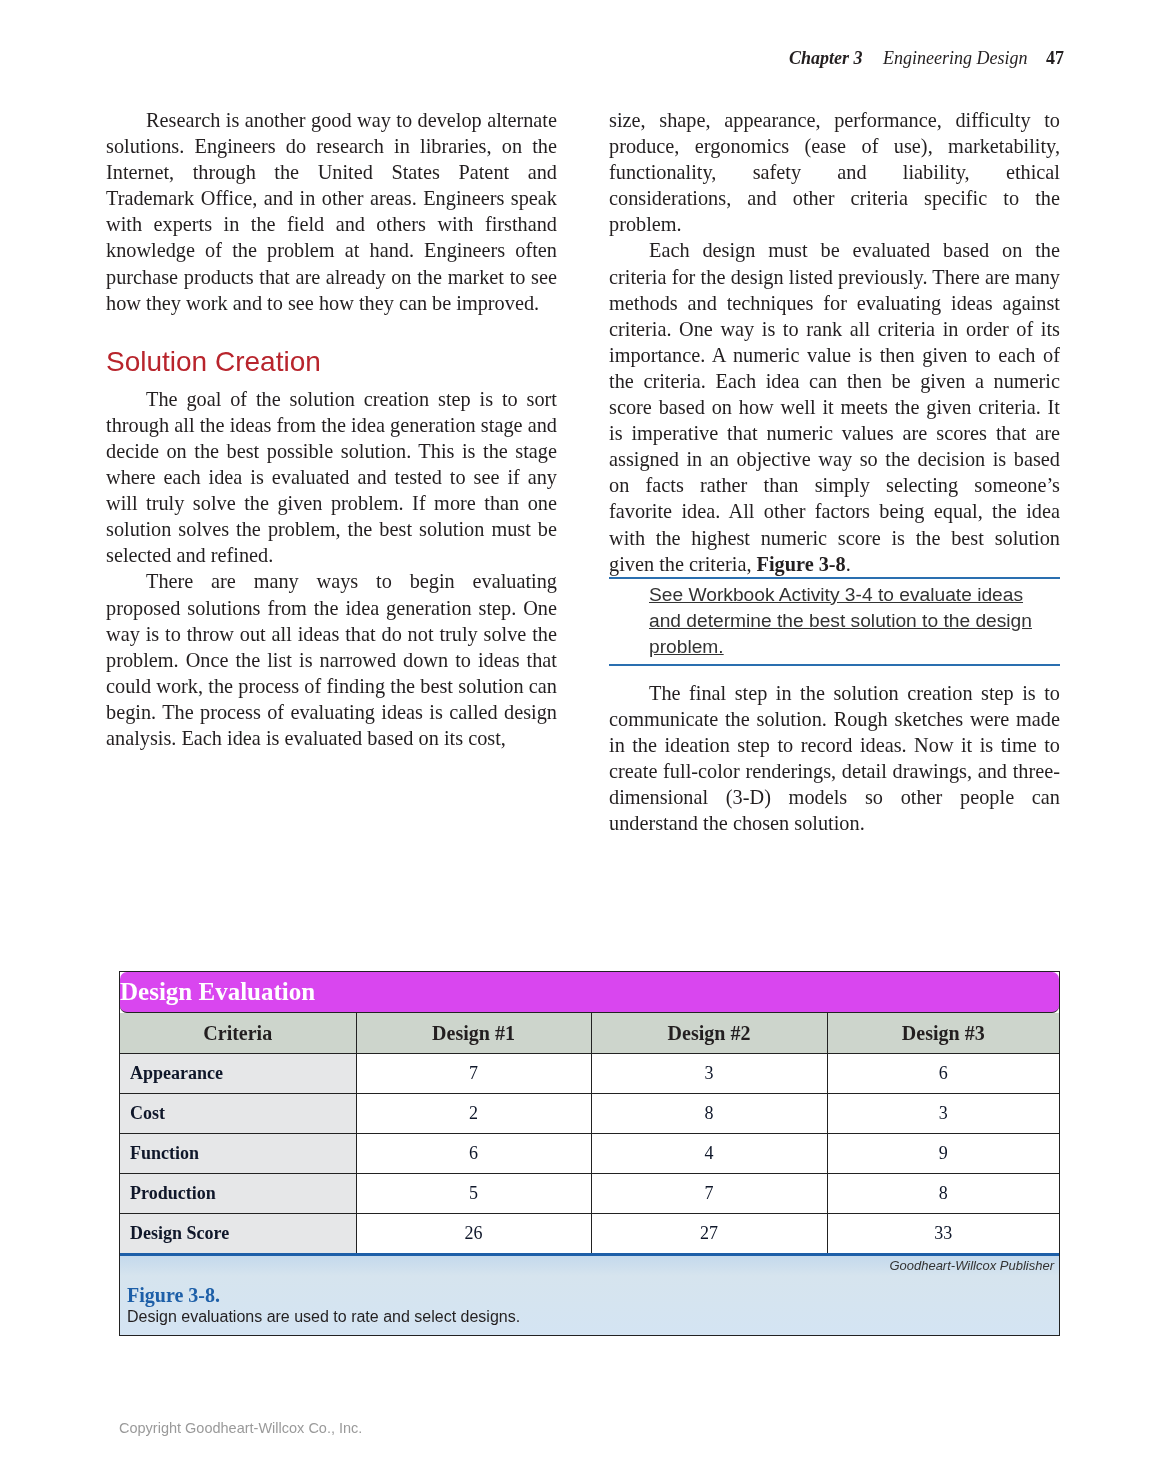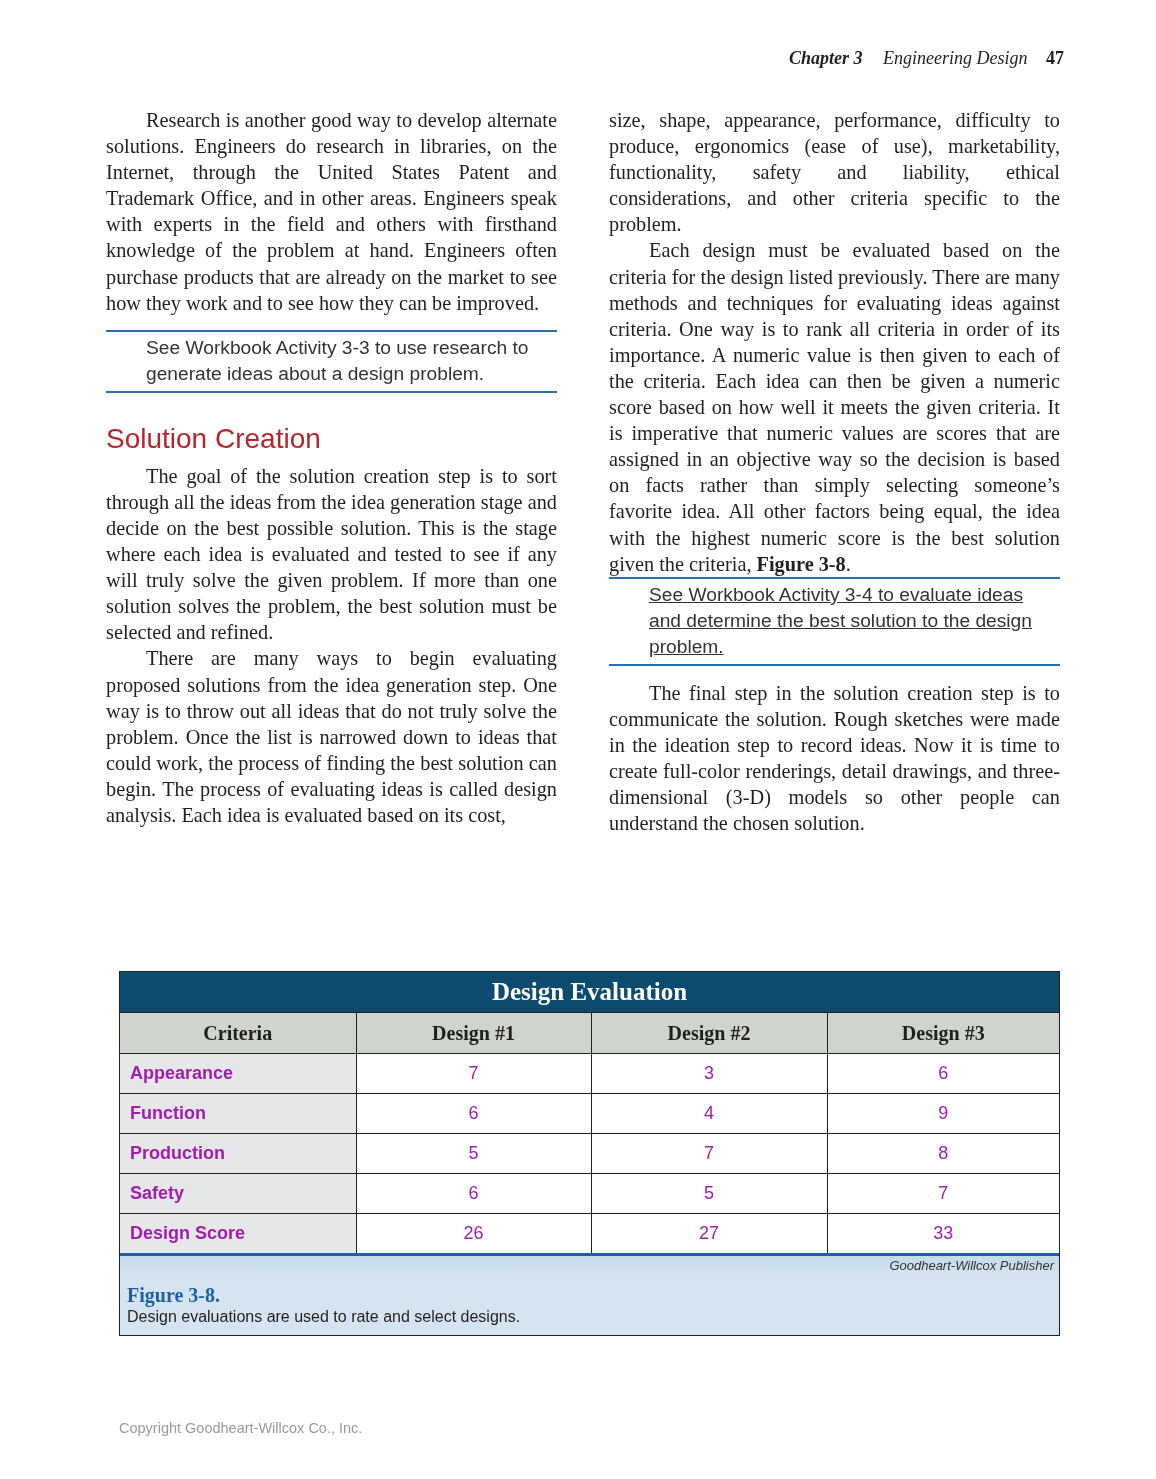--- a/index.html
+++ b/index.html
@@ -26,30 +26,30 @@
       font-family: "Liberation Sans", sans-serif; font-size: 19.2px; line-height: 26px; color: #333; }
 
     h2.section { margin: 30px 0 8px 0; font-family: "Liberation Sans", sans-serif;
       font-weight: normal; font-size: 28px; color: #b8242c; line-height: 32px; }
 
     .wb2 { margin-top: 0; margin-bottom: 14px; text-decoration: underline; }
 
     
     .figure { position: absolute; left: 119px; top: 971px; width: 939px;
       border: 1px solid #222; background: #fff; }
-    .fig-title { background: #0c4a6e; color: #ffffff; text-align: center;
+    .fig-title { background: #d946ef; color: #ffffff; text-align: left;
       font-family: "Liberation Serif", serif; font-weight: bold; font-size: 25px;
-      height: 40px; line-height: 40px; border-bottom: 1px solid #222; }
+      height: 40px; line-height: 40px; border-bottom: 1px solid #222; border-radius: 7px; }
     table.eval { border-collapse: collapse; width: 100%; table-layout: fixed; }
     table.eval th { background: #cdd5cc; font-family: "Liberation Serif", serif;
       font-weight: bold; font-size: 20px; height: 38px; color: #231f20;
       border-right: 1px solid #222; border-bottom: 1px solid #222; }
     table.eval th:last-child, table.eval td:last-child { border-right: none; }
-    table.eval td { font-family: Liberation Sans, sans-serif; font-size: 18px;
-      height: 37px; text-align: center; color: #a21caf;
+    table.eval td { font-family: Liberation Serif, serif; font-size: 18px;
+      height: 37px; text-align: center; color: #0f172a;
       border-right: 1px solid #222; border-bottom: 1px solid #222; }
     table.eval td.crit { background: #e6e7e8; text-align: left; padding-left: 10px; font-weight: bold; }
     table.eval tr:last-child td { border-bottom: none; }
     .caption { border-top: 3px solid #1d5fa8;
       background: linear-gradient(to bottom, #c4d9ec 0px, #d6e4ee 20px, #d4e4f3 100%);
       position: relative; height: 79px; }
     .caption .credit { position: absolute; right: 5px; top: 2px;
       font-family: "Liberation Sans", sans-serif; font-style: italic; font-size: 13px; color: #333; }
     .caption .fignum { position: absolute; left: 7px; top: 28px;
       font-family: "Liberation Serif", serif; font-weight: bold; font-size: 20px; color: #1d5fa8; }
@@ -63,21 +63,20 @@
 <body>
 
 <div class="running-head">
   <span class="chap">Chapter 3</span>
   <span class="title">Engineering Design</span>
   <span class="pnum">47</span>
 </div>
 
 <div class="col left">
   <p class="body indent">Research is another good way to develop alternate solutions. Engineers do research in libraries, on the Internet, through the United States Patent and Trademark Office, and in other areas. Engineers speak with experts in the field and others with firsthand knowledge of the problem at hand. Engineers often purchase products that are already on the market to see how they work and to see how they can be improved.</p>
-  <div class="workbook">See Workbook Activity 3-3 to use research to generate ideas about a design problem.</div>
   <h2 class="section">Solution Creation</h2>
   <p class="body indent">The goal of the solution creation step is to sort through all the ideas from the idea gener­ation stage and decide on the best possible solution. This is the stage where each idea is evaluated and tested to see if any will truly solve the given problem. If more than one solu­tion solves the problem, the best solution must be selected and refined.</p>
   <p class="body indent">There are many ways to begin evaluat­ing proposed solutions from the idea genera­tion step. One way is to throw out all ideas that do not truly solve the problem. Once the list is narrowed down to ideas that could work, the process of finding the best solution can begin. The process of evaluating ideas is called design analysis. Each idea is evaluated based on its cost,</p>
 </div>
 
 <div class="col right">
   <p class="body">size, shape, appearance, performance, difficulty to produce, ergonomics (ease of use), market­ability, functionality, safety and liability, ethical considerations, and other criteria specific to the problem.</p>
   <p class="body indent"><span>Each design must be evaluated based on the criteria for the design listed previously. There are many methods and techniques for evaluating ideas against criteria. One way is to rank all crite­ria in order of its importance. A numeric value is then given to each of the criteria. Each idea can then be given a numeric score based on how well it meets the given criteria. It is imperative that numeric values are scores that are assigned in an objective way so the decision is based on facts rather than simply selecting someone’s favorite idea. All other factors being equal, the idea with the highest numeric score is the best solution given the criteria, </span><b>Figure 3-8</b><span>.</span></p>
   <div class="workbook wb2">See Workbook Activity 3-4 to evaluate ideas and determine the best solution to the design problem.</div>
   <p class="body indent">The final step in the solution creation step is to communicate the solution. Rough sketches were made in the ideation step to record ideas. Now it is time to create full-color renderings, detail drawings, and three-dimensional (3-D) models so other people can understand the chosen solution.</p>
@@ -101,36 +100,36 @@
       </tr>
     </thead>
     <tbody>
       <tr>
         <td class="crit">Appearance</td>
         <td>7</td>
         <td>3</td>
         <td>6</td>
       </tr>
       <tr>
+        <td class="crit">Cost</td>
+        <td>2</td>
+        <td>8</td>
+        <td>3</td>
+      </tr>
+      <tr>
         <td class="crit">Function</td>
         <td>6</td>
         <td>4</td>
         <td>9</td>
       </tr>
       <tr>
         <td class="crit">Production</td>
         <td>5</td>
         <td>7</td>
         <td>8</td>
-      </tr>
-      <tr>
-        <td class="crit">Safety</td>
-        <td>6</td>
-        <td>5</td>
-        <td>7</td>
       </tr>
       <tr>
         <td class="crit">Design Score</td>
         <td>26</td>
         <td>27</td>
         <td>33</td>
       </tr>
     </tbody>
   </table>
   <div class="caption">

